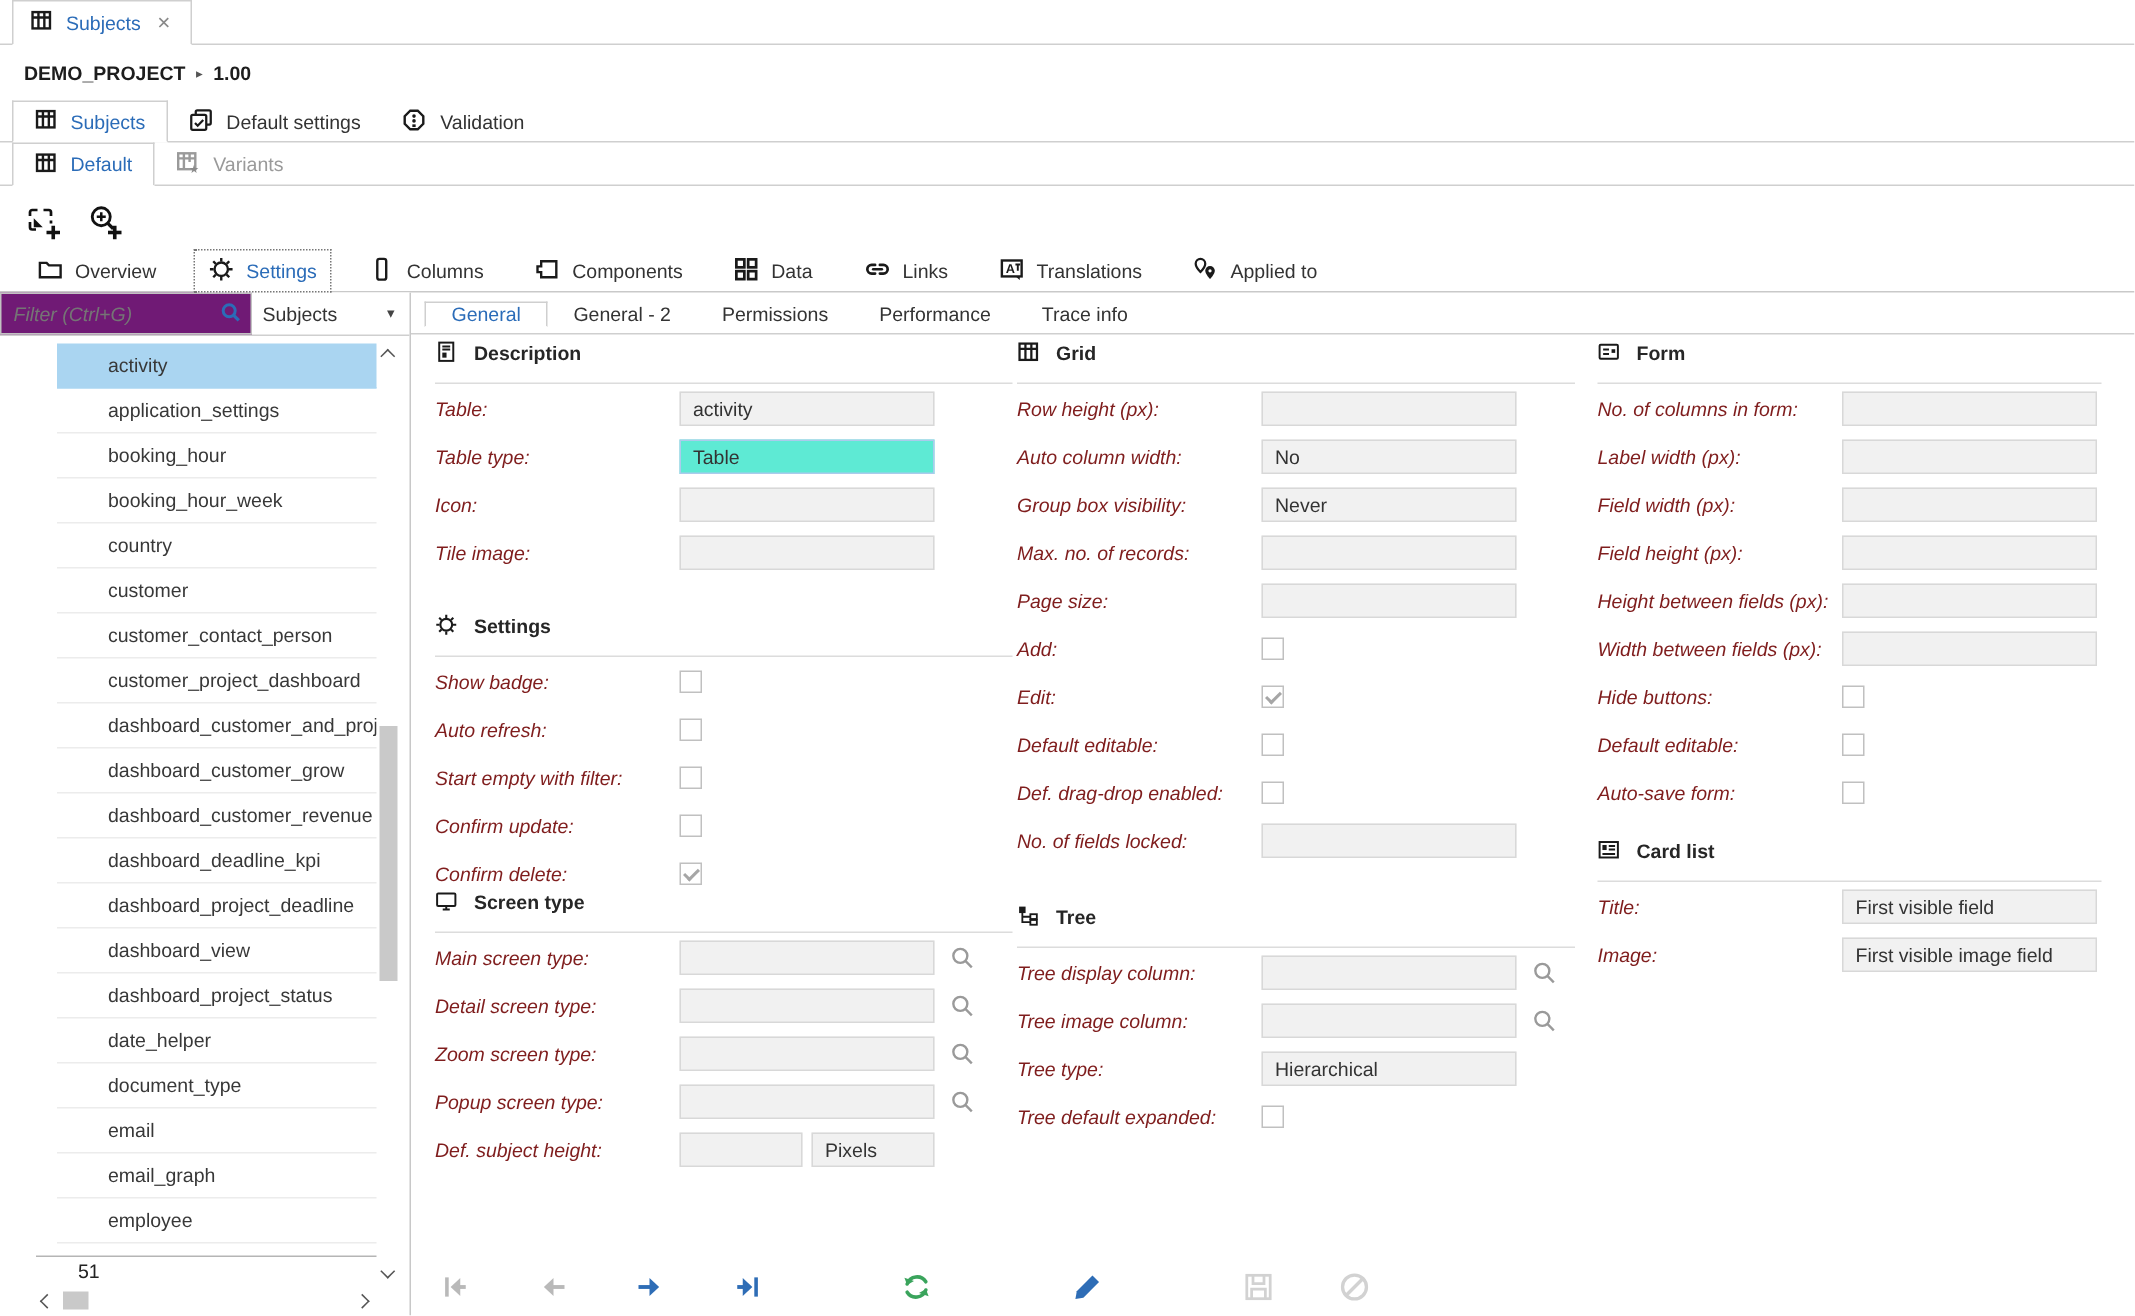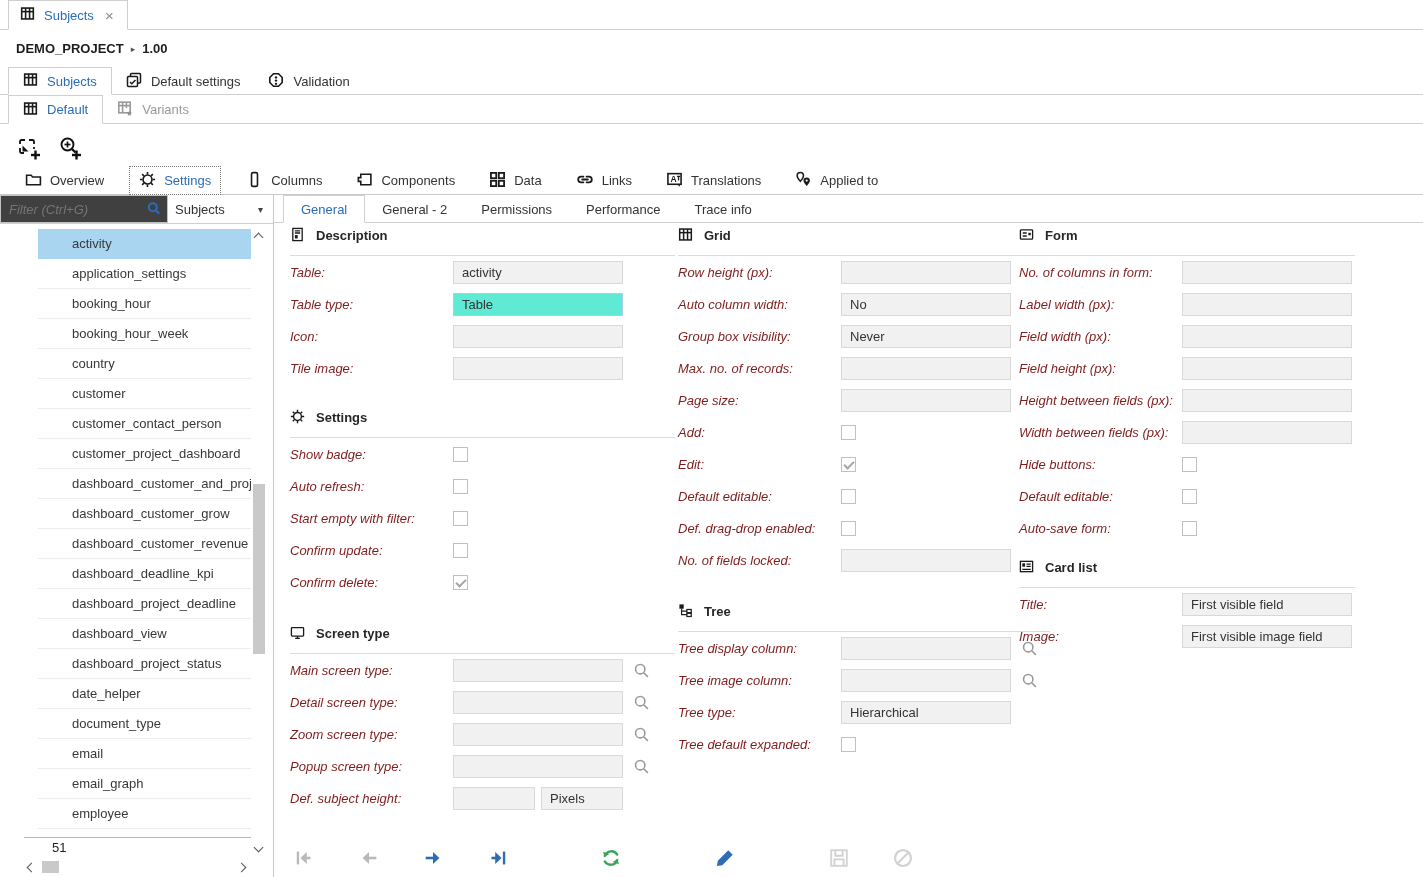--- a/index.html
+++ b/index.html
@@ -34,21 +34,21 @@
   .tool-btn { width:28px; height:28px; display:flex; align-items:center; justify-content:center; }
   
   .section-strip { position:absolute; top:166px; left:0; right:0; height:29px; display:flex; align-items:stretch; padding-left:16px; gap:16px; }
   .section-strip .row-line { position:absolute; left:0; right:0; bottom:0; height:1px; background:#c9c9c9; }
   .strip-tab { display:flex; align-items:center; gap:8px; padding:0 9px; color:#333; position:relative; }
   .strip-tab.active { border:1px dotted #777; background:#fff; z-index:2; }
   .strip-tab.active .lbl { color:#2b6cb8; }
   
   .sidebar { position:absolute; top:195px; left:0; width:274px; bottom:0; border-right:1px solid #c8c8c8; background:#fff; }
   .filter-row { position:absolute; top:0; left:0; right:0; height:29px; border-bottom:1px solid #cfcfcf; display:flex; }
-  .filter-box { width:168px; height:28px; border:1px solid #c2c2c2; display:flex; align-items:center; background:#404040; }
+  .filter-box { width:168px; height:28px; border:1px solid #c2c2c2; display:flex; align-items:center; background:#701a75; }
   .filter-box input { border:none; outline:none; flex:1; min-width:0; height:100%; padding:0 6px 0 8px;
     font:italic 13px "Liberation Sans", sans-serif; color:#909090; background:transparent; }
   .scope-btn { flex:1; display:flex; align-items:center; padding-left:7px; gap:6px; position:relative; }
   .scope-btn .caret { position:absolute; right:10px; font-size:10px; color:#444; }
   .list { position:absolute; top:34px; left:0; right:0; bottom:40px; }
   .list-row { position:relative; margin-left:38px; margin-right:22px; height:30px; line-height:29px;
     padding-left:34px; border-bottom:1px solid #ececec; color:#383838; white-space:nowrap; overflow:hidden; }
   .list-row.selected { background:#aad5f1; border-bottom-color:#aad5f1; }
   .vscroll { position:absolute; top:34px; right:7px; width:14px; bottom:21px; }
   .vscroll .chev { position:absolute; left:3px; width:7px; height:7px; border:solid #555; border-width:1.5px 1.5px 0 0; }
@@ -57,28 +57,28 @@
   .vscroll .thumb { position:absolute; left:1px; width:12px; top:255px; height:170px; background:#c9c9c9; }
   .count-row { position:absolute; left:24px; right:22px; bottom:21px; height:19px; border-top:1px solid #b5b5b5;
     padding-left:28px; color:#222; line-height:19px; }
   .hscroll { position:absolute; left:0; right:0; bottom:0; height:20px; }
   .hscroll .chev { position:absolute; top:7px; width:7px; height:7px; border:solid #555; border-width:1.5px 1.5px 0 0; }
   .hscroll .chev.left { left:28px; transform:rotate(-135deg); }
   .hscroll .chev.right { right:28px; transform:rotate(45deg); }
   .hscroll .thumb { position:absolute; left:42px; top:4px; width:17px; height:12px; background:#c9c9c9; }
   
   .main { position:absolute; top:195px; left:274px; right:0; bottom:0; }
-  .detail-tabs { position:absolute; top:0; left:0; right:0; height:28px; display:flex; padding-left:9px; }
+  .detail-tabs { position:absolute; top:0; left:0; right:0; height:28px; display:flex; padding-left:9px;align-items:center; }
   .detail-tabs .row-line { position:absolute; left:0; right:0; bottom:0; height:1px; background:#cfcfcf; z-index:1; }
   .dtab { display:flex; align-items:center; padding:0 17px; color:#333; position:relative; }
   .dtab.active { border:1px solid #cfcfcf; border-bottom:1px solid #fff; background:#fff; color:#2b6cb8; z-index:2; }
   .col { position:absolute; }
   .col1 { left:16px; top:37px; width:385px; }
   .col2 { left:404px; top:37px; width:372px; }
-  .col3 { left:745px; top:37px; width:336px; }
+  .col3 { left:791px; top:37px; width:336px; }
   .group { margin-bottom:0; }
   .group-header { display:flex; align-items:center; gap:11px; height:24px; font-weight:bold; color:#262626;
     border-bottom:1px solid #dcdcdc; padding-bottom:16px; }
   .field-row { display:flex; align-items:center; height:32px; }
   .field-label { width:163px; flex:none; color:#7f1d1d;font-style:italic; }
   .value-box { width:170px; height:23px; background:#f1f1f1; border:1px solid #d8d8d8; padding:0 8px;
     line-height:21px; color:#333; white-space:nowrap; overflow:hidden; }
   .value-box.highlight { background:#5eead4; border-color:#abcbec; }
   .value-box.small { width:82px; }
   .value-box.unit { width:82px; margin-left:6px; }
@@ -455,21 +455,21 @@
       <div class="field-row">
           <span class="field-label">Confirm update:</span>
           <span class="checkbox" data-checked="false"></span>
         </div>
       <div class="field-row">
           <span class="field-label">Confirm delete:</span>
           <span class="checkbox" data-checked="true"></span>
         </div>
     </div>
 
-    <div class="group" style="margin-top:32px;">
+    <div class="group" style="">
       <div class="group-header">
         <span>
           <svg width="15" height="15" viewBox="0 0 16 16">
               <g stroke="#1a1a1a" stroke-width="1.4" fill="none">
                 <rect x="1.5" y="2.8" width="13" height="9" rx="0.8"></rect>
                 <path d="M5.5 14.2h5M8 11.8v2.4"></path>
               </g>
             </svg>
         </span>
         <span>Screen type</span>

